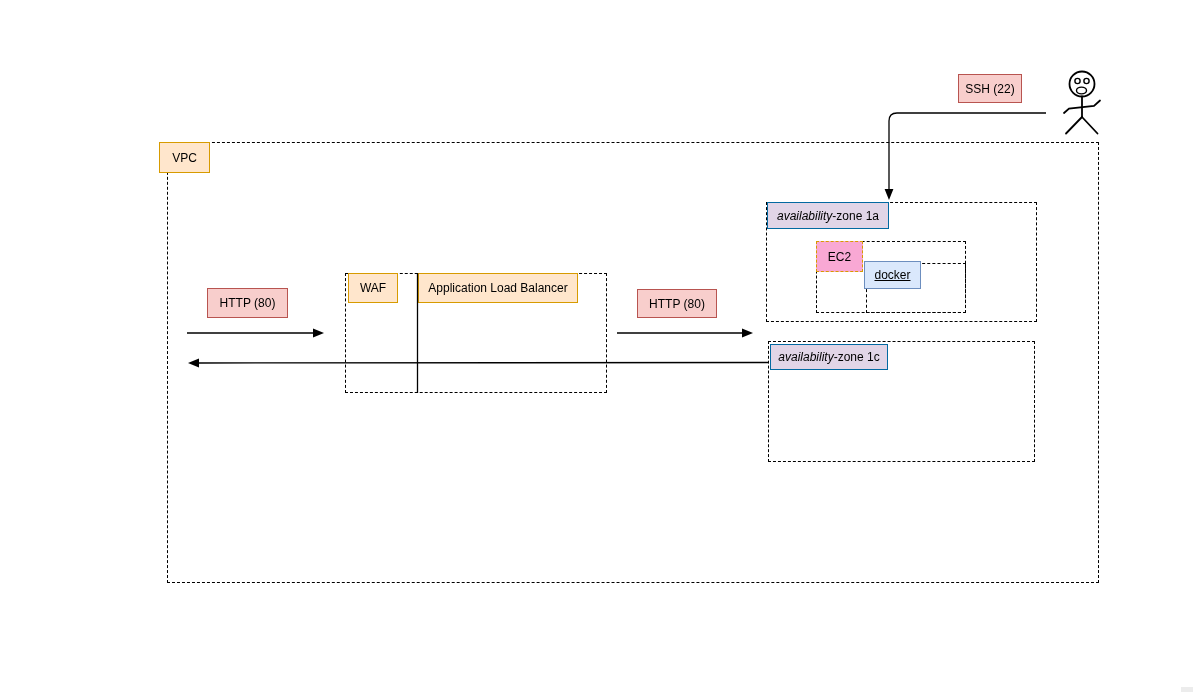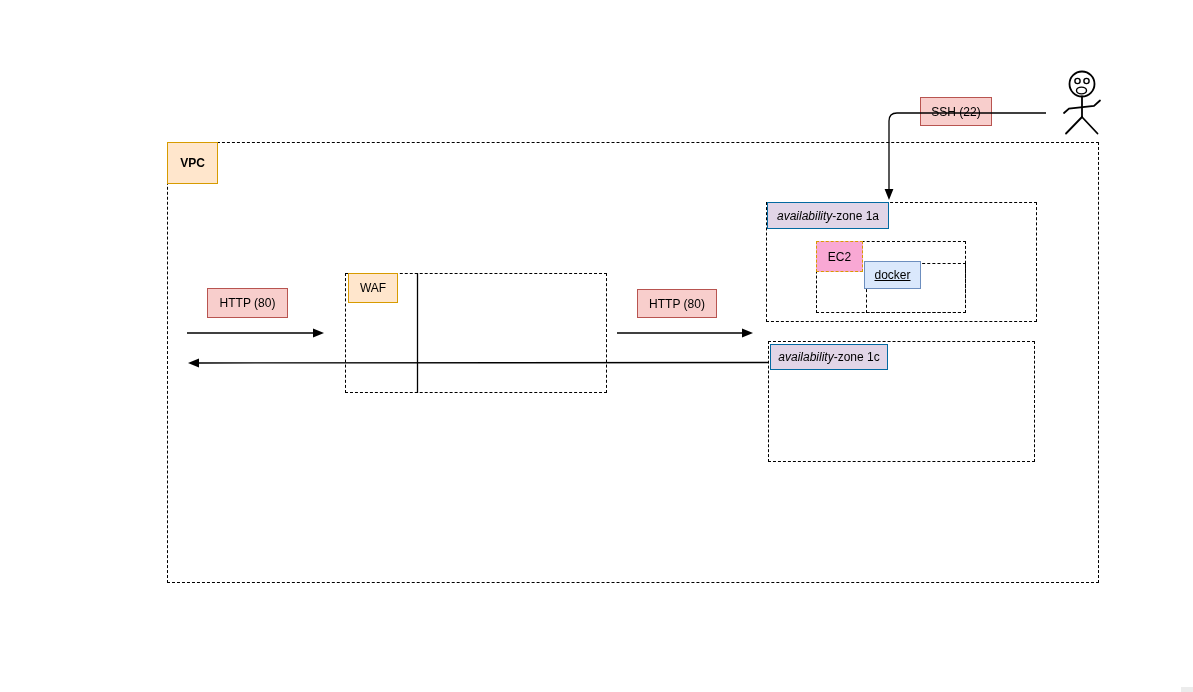--- a/index.html
+++ b/index.html
@@ -64,33 +64,36 @@
   <div class="dashed-container" style="left:345px; top:273px; width:262px; height:120px;" data-interactable="true"></div>
 
   <div class="dashed-container" style="left:766px; top:202px; width:271px; height:120px;" data-interactable="true"></div>
 
   <div class="dashed-container" style="left:816px; top:241px; width:150px; height:72px;" data-interactable="true"></div>
 
   <div class="dashed-container" style="left:866px; top:263px; width:100px; height:50px;" data-interactable="true"></div>
 
   <div class="dashed-container" style="left:768px; top:341px; width:267px; height:121px;" data-interactable="true"></div>
 
-  <div class="node orange" style="left:167px; top:142px; width:51px; height:42px;font-weight:bold;" data-interactable="true">
+  <div class="node orange" style="left:159px; top:142px; width:51px; height:31px;" data-interactable="true">
     <span data-interactable="false">VPC</span>
   </div>
 
 
   <div class="node pink" style="left:207px; top:288px; width:81px; height:30px;" data-interactable="true">
     <span data-interactable="false">HTTP (80)</span>
   </div>
 
   <div class="node orange" style="left:348px; top:273px; width:50px; height:30px;" data-interactable="true">
     <span data-interactable="false">WAF</span>
   </div>
 
+  <div class="node orange" style="left:418px; top:273px; width:160px; height:30px;" data-interactable="true">
+    <span data-interactable="false">Application Load Balancer</span>
+  </div>
 
   <div class="node pink" style="left:637px; top:289px; width:80px; height:29px;" data-interactable="true">
     <span data-interactable="false">HTTP (80)</span>
   </div>
 
   <div class="node purple" style="left:767px; top:202px; width:122px; height:27px;" data-interactable="true">
     <span class="italic" data-interactable="false">availability</span>
       <span data-interactable="false">-zone 1a</span>
   </div>
 
@@ -100,21 +103,21 @@
 
   <div class="node blue" style="left:864px; top:261px; width:57px; height:28px;" data-interactable="true">
     <span data-interactable="false">docker</span>
   </div>
 
   <div class="node purple" style="left:770px; top:344px; width:118px; height:26px;" data-interactable="true">
     <span class="italic" data-interactable="false">availability</span>
       <span data-interactable="false">-zone 1c</span>
   </div>
 
-  <div class="node pink" style="left:920px; top:74px; width:72px; height:29px;margin-top:23px;" data-interactable="true">
+  <div class="node pink" style="left:958px; top:74px; width:64px; height:29px;" data-interactable="true">
     <span data-interactable="false">SSH (22)</span>
   </div>
 
   <svg id="edge-layer" width="1193" height="692" viewBox="0 0 1193 692" data-interactable="false">
 
     <line x1="417.5" y1="273" x2="417.5" y2="393" stroke="#000000" stroke-width="1.3" data-interactable="true"></line>
 
     <g data-interactable="true">
       <line x1="187" y1="333" x2="314" y2="333" stroke="#000000" stroke-width="1.3"></line>
       <polygon points="324,333 313,328.6 313,337.4" fill="#000000" data-interactable="false"></polygon>

